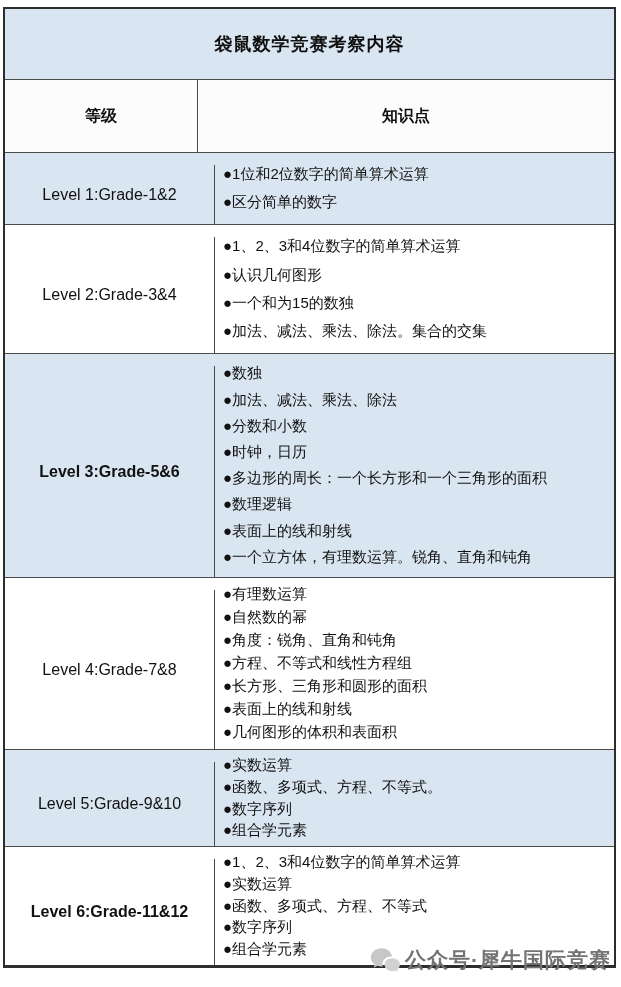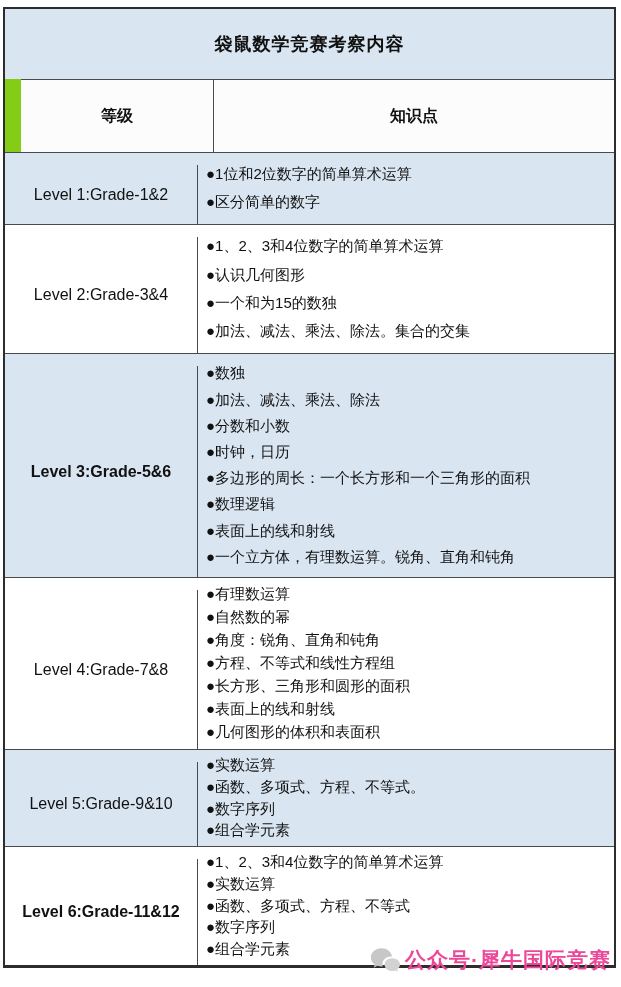--- a/index.html
+++ b/index.html
@@ -15,54 +15,53 @@
     box-sizing:border-box;background:#84cc16;
   }
   .title-row{
     height:70px;background:#d9e5f1;
     display:flex;align-items:center;justify-content:center;
     font-size:18px;font-weight:700;letter-spacing:1px;
   }
   .header-row{
     height:72px;display:flex;background:#fcfcfc;
     border-top:1px solid #4a4a4a;
-    margin-left:16px;
   }
   .hcell{
     display:flex;align-items:center;justify-content:center;
     font-size:16px;font-weight:700;box-sizing:border-box;
   }
   .col-level{width:193px;border-right:1px solid #4a4a4a;flex:none;}
   .col-knowledge{flex:1;}
   .trow{
     display:flex;border-top:1px solid #4a4a4a;box-sizing:border-box;
   }
   .trow.blue{background:#d9e5f1;}
   .trow.white{background:#ffffff;}
   .row-0{height:72px;}
   .row-1{height:129px;}
   .row-2{height:224px;}
   .row-3{height:172px;}
   .row-4{height:97px;}
   .row-5{height:119px;}
   .level-cell{
-    width:193px;flex:none;border-right:1px solid #4a4a4a;
+    width:210px;flex:none;border-right:1px solid #4a4a4a;
     display:flex;align-items:center;justify-content:center;
     font-size:16px;box-sizing:border-box;text-align:center;margin-top:12px;
   }
   .trow.bold .level-cell{font-weight:700;}
   .knowledge-cell{
     flex:1;display:flex;flex-direction:column;justify-content:space-evenly;
     padding:3px 6px 3px 8px;box-sizing:border-box;
   }
   .item{font-size:15px;line-height:1.25;white-space:nowrap;}
   .watermark{
     position:absolute;right:10px;bottom:13px;
     display:flex;align-items:center;gap:5px;
-    color:#ec4899;font-size:21px;font-weight:700;letter-spacing:1px;
+    color:#737373;font-size:21px;font-weight:700;letter-spacing:1px;
     pointer-events:none;
   }
   .wechat-glyph{display:inline-block;line-height:0;}
 </style>
 </head>
 <body>
 
 <div class="page">
   <div class="ktable">
     <div class="title-row">

